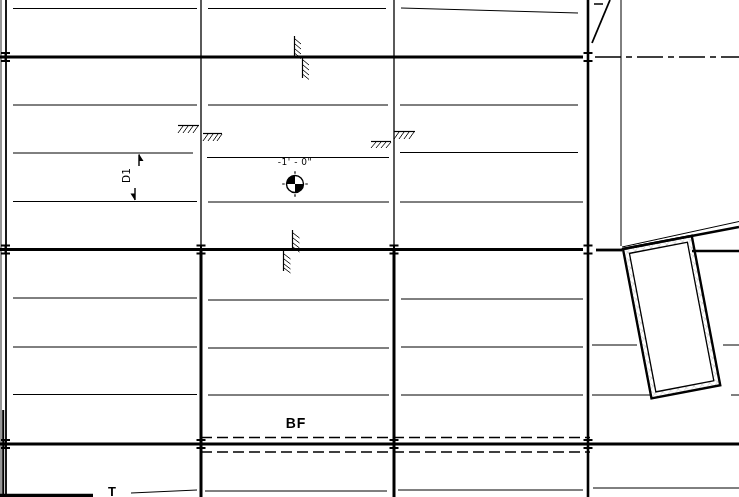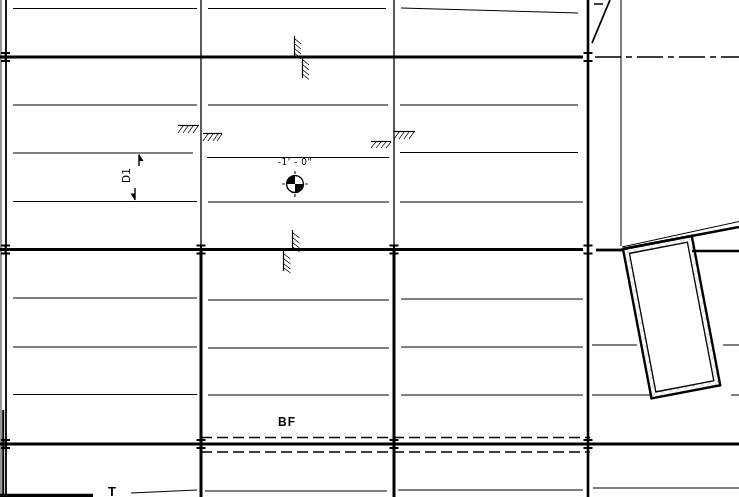--- a/index.html
+++ b/index.html
@@ -7,21 +7,21 @@
     position:relative;
     width:739px;height:497px;
     background:#ffffff;
     overflow:hidden;
     font-family:"Liberation Sans", sans-serif;
   }
   #linework{position:absolute;left:0;top:0;}
   .lbl{position:absolute;color:#000;white-space:nowrap;line-height:1;}
   .spot-text{left:274px;top:158px;width:42px;font-size:9px;text-align:center;letter-spacing:0.5px;font-family:"DejaVu Sans",sans-serif;}
   .d1-text{left:116px;top:169px;width:22px;height:13px;font-size:10.5px;text-align:center;transform:rotate(-90deg);transform-origin:center;font-family:"DejaVu Sans",sans-serif;}
-  .bf-text{left:272px;top:416px;width:30px;font-size:12px;font-weight:bold;text-align:center;letter-spacing:1px;}
+  .bf-text{left:281px;top:416px;width:30px;font-size:14px;font-weight:bold;text-align:center;letter-spacing:1px;}
   .t-text{left:108px;top:485px;font-size:13px;font-weight:bold;}
 </style>
 </head>
 <body>
 
 <div id="canvas">
 
   <svg id="linework" width="739" height="497" viewBox="0 0 739 497" stroke="#000" stroke-linecap="butt" fill="none">
 
     <defs>

